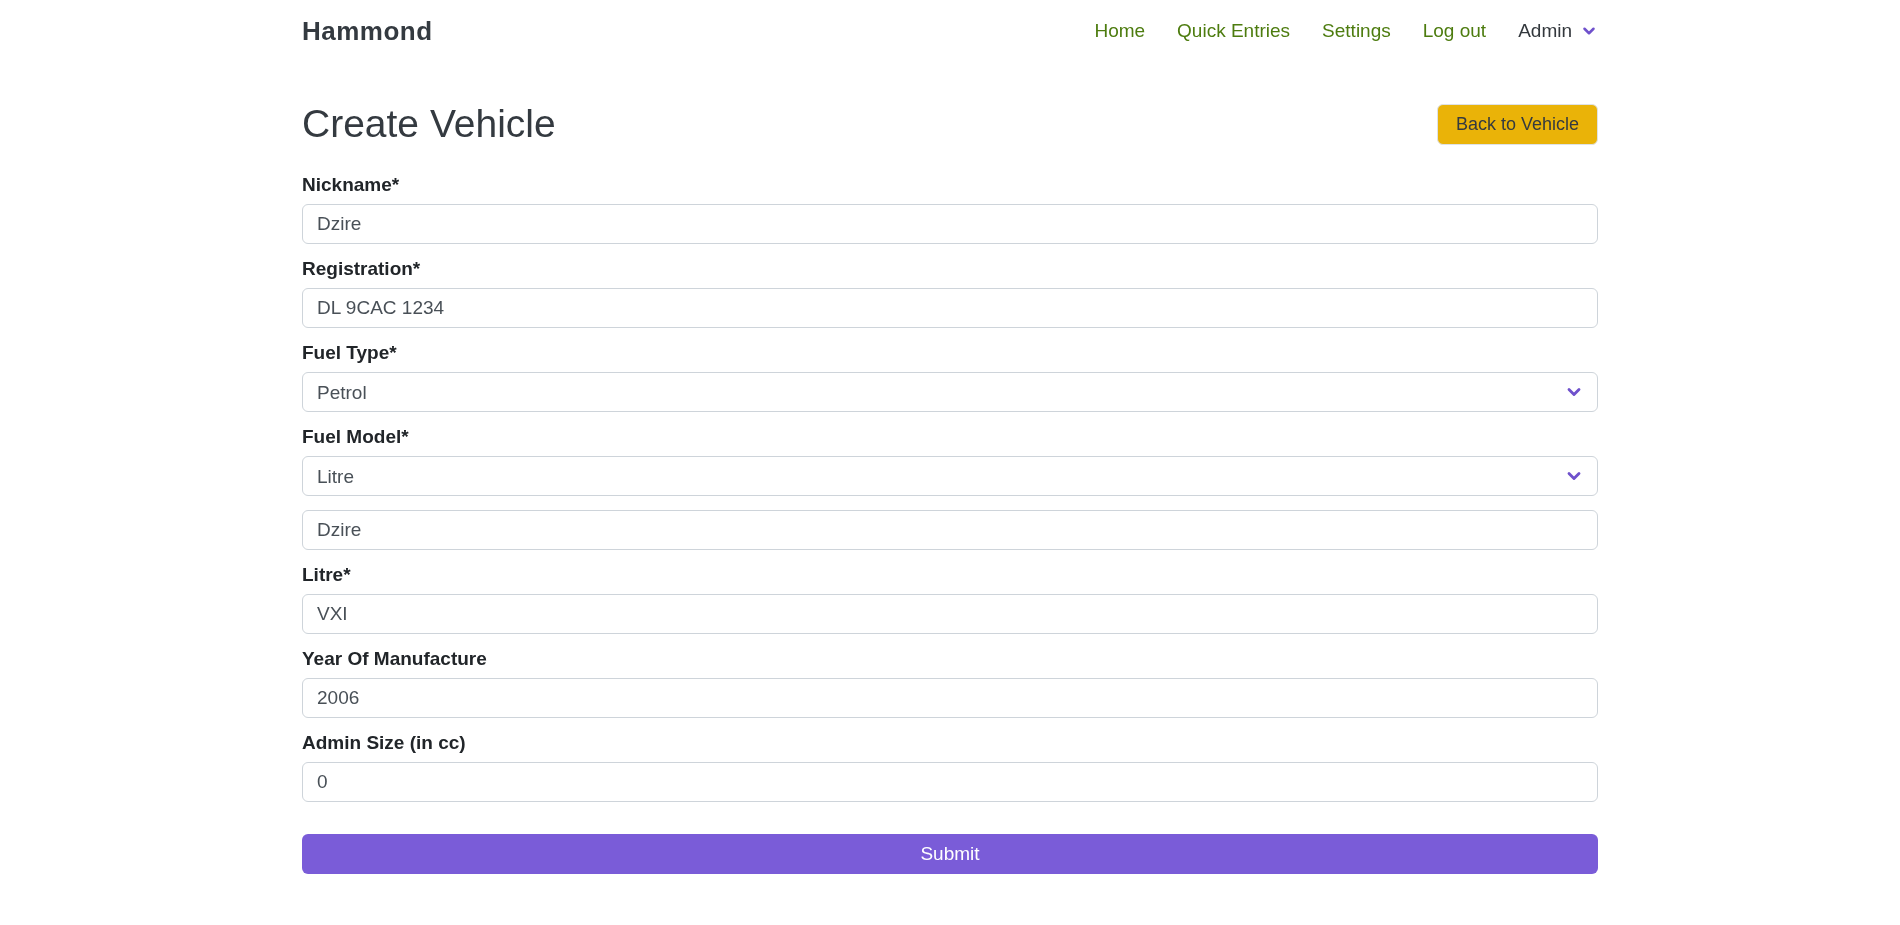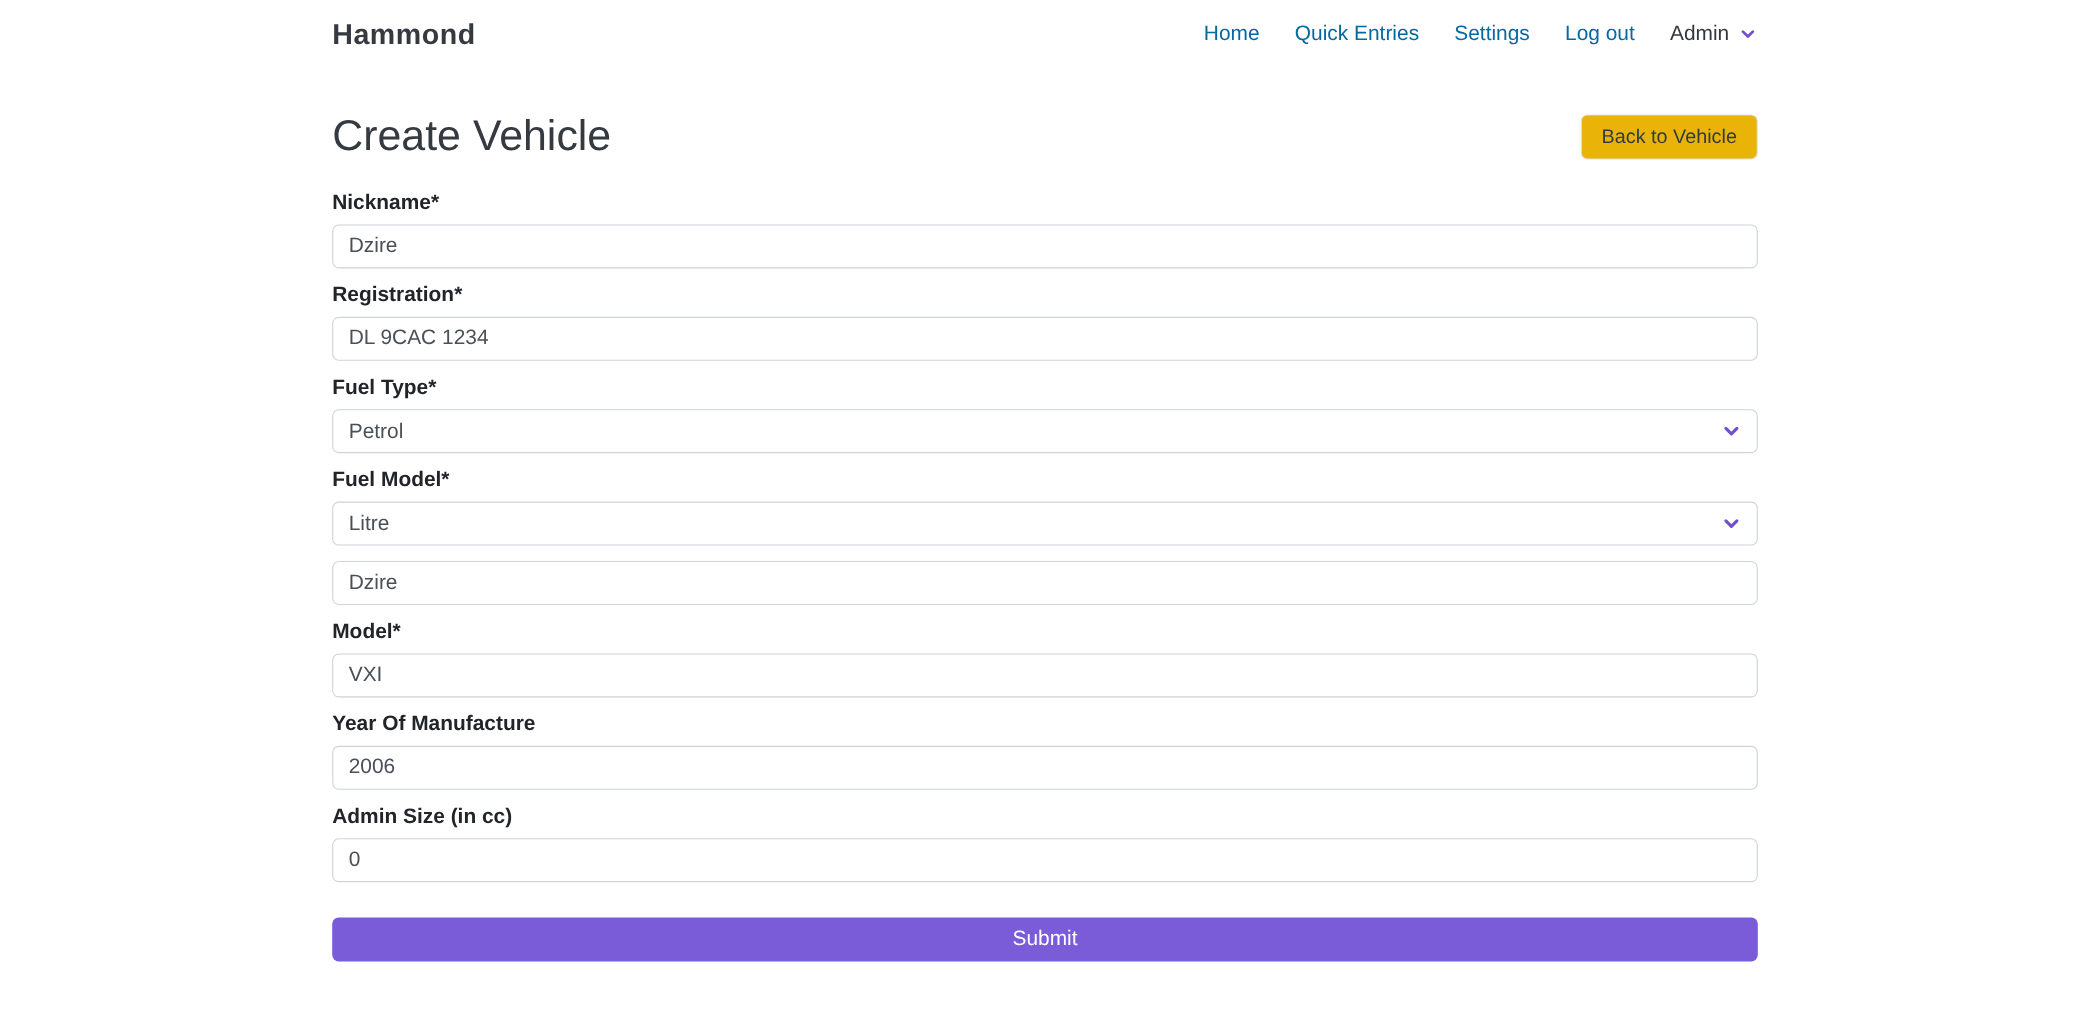--- a/index.html
+++ b/index.html
@@ -13,21 +13,21 @@
 
   
   .navbar { height: 62px; background: #ffffff; }
   .nav-inner { height: 100%; display: flex; align-items: center; justify-content: space-between; }
   .brand {
     font-size: 26px; font-weight: 700; color: #343a40;
     text-decoration: none; letter-spacing: 0.5px; cursor: pointer;
   }
   .nav-links { display: flex; align-items: center; gap: 32px; }
   .nav-link {
-    font-size: 19px; color: #0369a1; text-decoration: none; cursor: pointer;
+    font-size: 19px; color: #4d7c0f; text-decoration: none; cursor: pointer;
   }
   .nav-dropdown {
     display: flex; align-items: center; gap: 8px; cursor: pointer;
     font-size: 19px; color: #33383d;
   }
   .chev { width: 18px; height: 18px; display: inline-block; }
 
   
   .page-header {
     display: flex; justify-content: space-between; align-items: center;
@@ -116,21 +116,21 @@
     <div class="control-wrap"><select class="form-control"><option>Litre</option></select><svg class="select-chevron" viewBox="0 0 24 24" fill="none" stroke="#6f51cc" stroke-width="3.4" stroke-linecap="round" stroke-linejoin="round">
               <path d="M6 9l6 6 6-6"></path>
             </svg></div>
   </div>
 
   <div class="form-group">
     <div class="control-wrap"><input type="text" class="form-control" value="Dzire" style=""></div>
   </div>
 
   <div class="form-group">
-    <label class="form-label">Model*</label>
+    <label class="form-label">Litre*</label>
     <div class="control-wrap"><input type="text" class="form-control" value="VXI" style=""></div>
   </div>
 
   <div class="form-group">
     <label class="form-label">Year Of Manufacture</label>
     <div class="control-wrap"><input type="text" class="form-control" value="2006" style=""></div>
   </div>
 
   <div class="form-group">
     <label class="form-label">Admin Size (in cc)</label>

